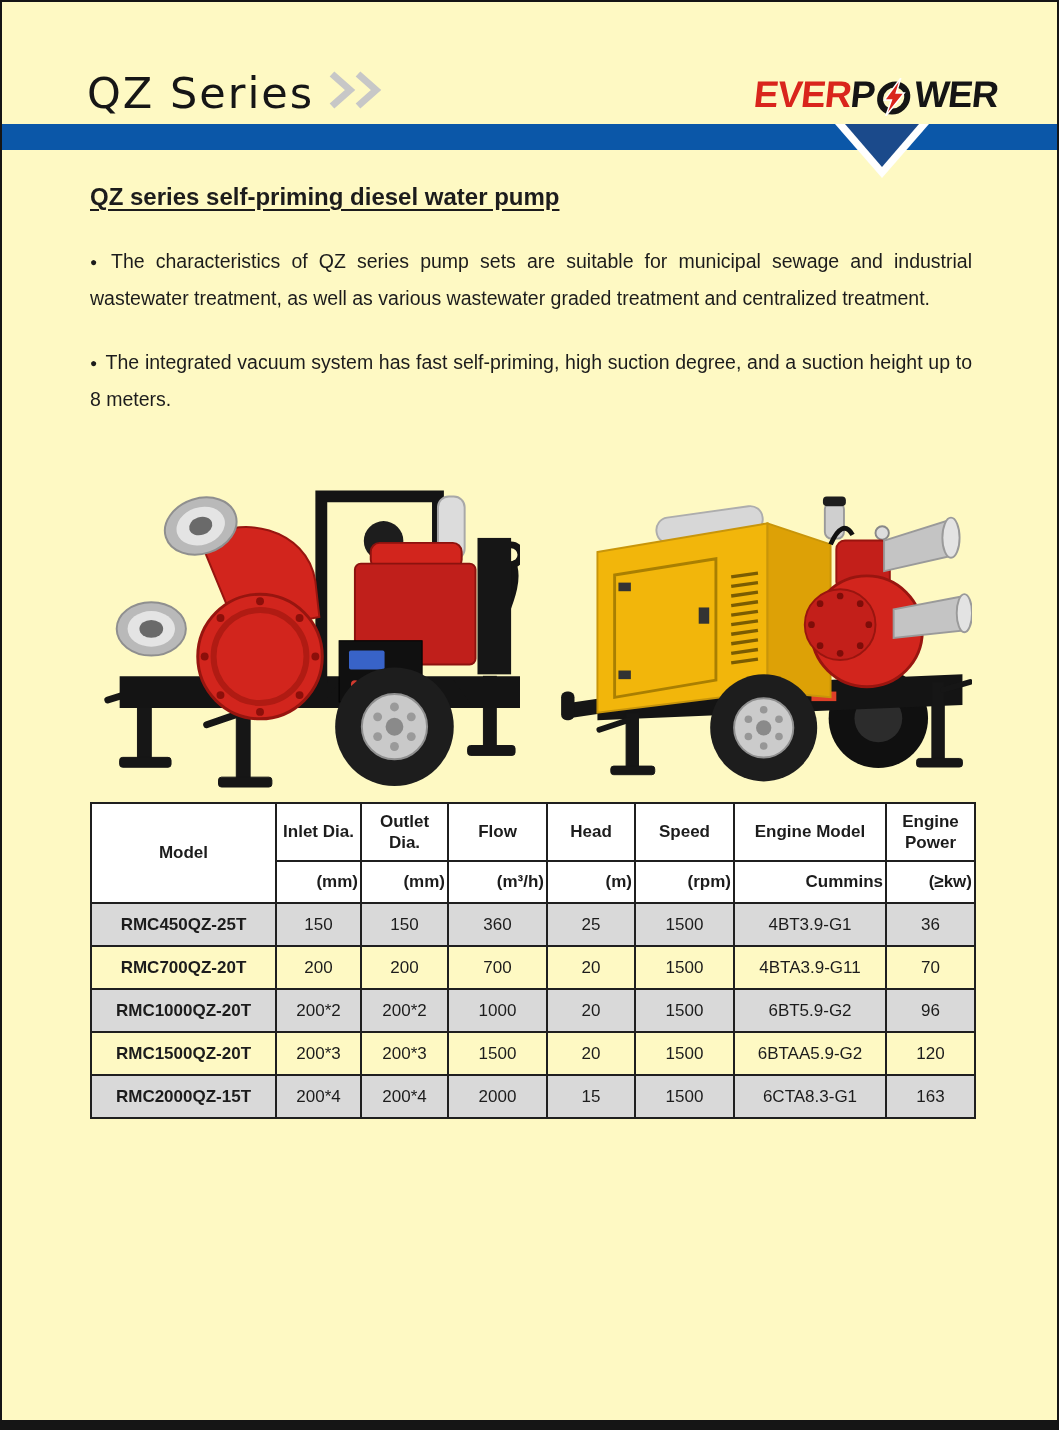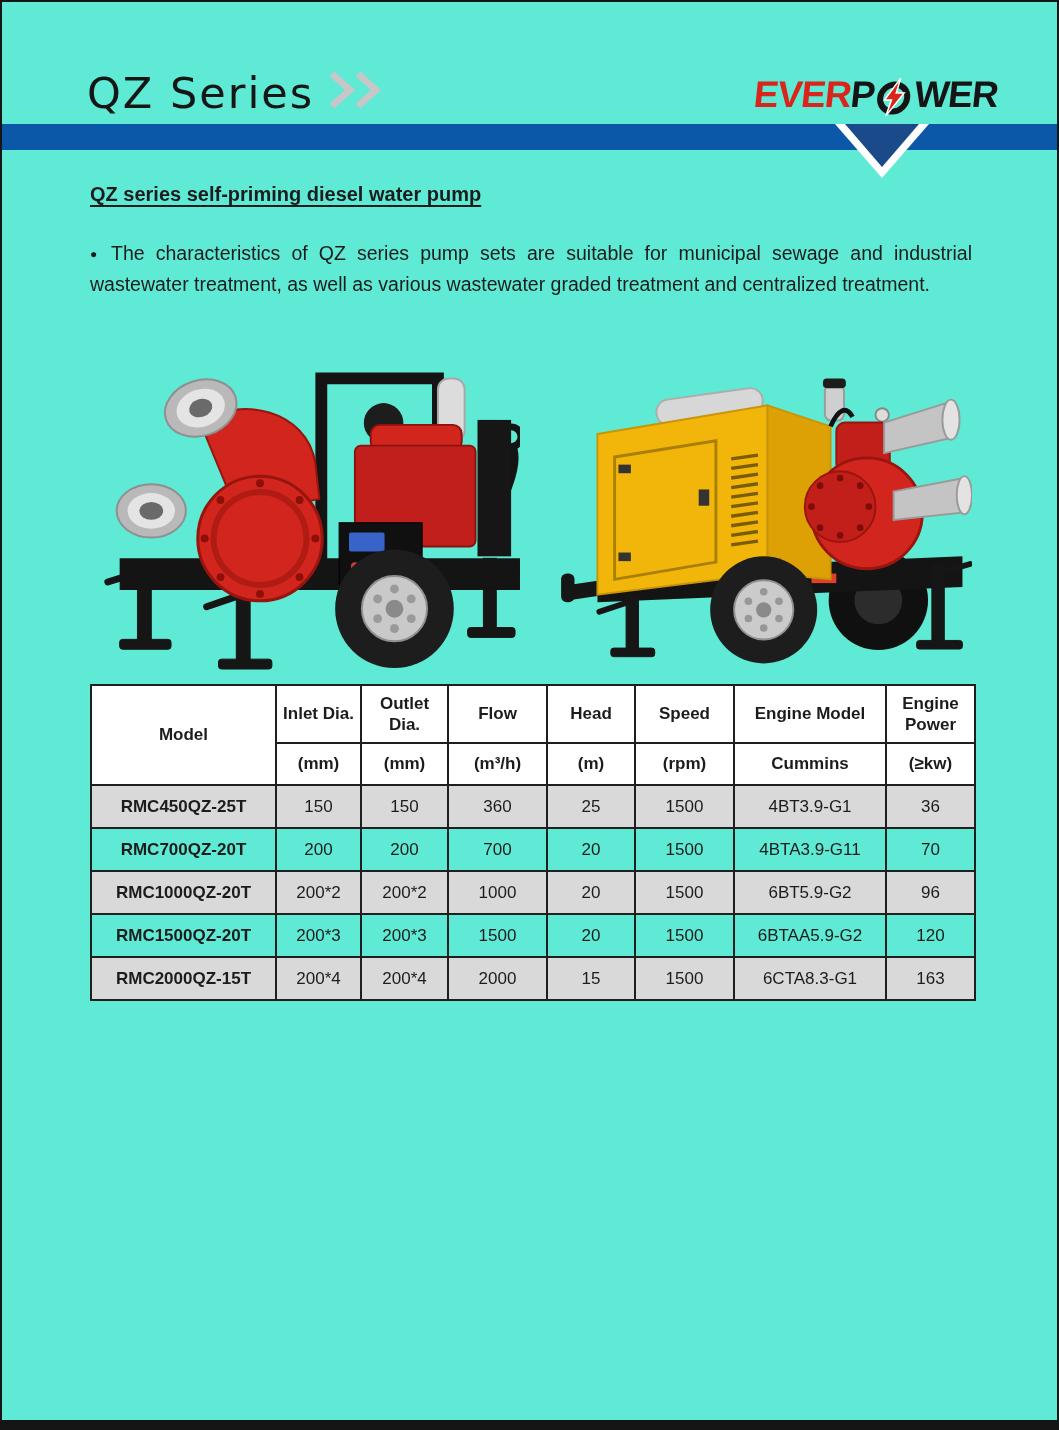--- a/index.html
+++ b/index.html
@@ -1,17 +1,17 @@
 <!DOCTYPE html>
 <html><head>
 <meta charset="utf-8">
 <style>
   html,body{margin:0;padding:0;background:#ffffff;}
   .page{
-    position:relative;width:1059px;height:1430px;background:#5eead4;
+    position:relative;width:1059px;height:1430px;background:#fef9c3;
     box-sizing:border-box;border:2px solid #151515;border-bottom:10px solid #151515;
     font-family:"Liberation Sans",sans-serif;color:#1c1c1c;overflow:hidden;
   }
   
   .series-heading{
     position:absolute;top:62px;left:85px;font-size:43px;letter-spacing:2px;
     font-family:"DejaVu Sans",sans-serif;color:#161616;display:flex;align-items:center;gap:14px;
   }
   .chevrons{margin-top:4px;}
   .logo{
@@ -19,39 +19,39 @@
     font-weight:bold;font-size:37px;letter-spacing:-1px;transform:skewX(-6deg);white-space:nowrap;
   }
   .logo .red{color:#d9251c;}
   .logo .blk{color:#151515;}
   .logo .bolt-o{position:relative;width:38px;height:38px;margin:0 1px;}
   .blue-bar{position:absolute;top:122px;left:0;width:1059px;height:26px;background:#0b57a8;}
   .notch{position:absolute;top:122px;left:833px;width:94px;height:58px;}
   
   .content{position:absolute;top:181px;left:88px;width:882px;}
   .doc-title{
-    font-size:20px;font-weight:bold;text-decoration:underline;
+    font-size:24px;font-weight:bold;text-decoration:underline;
     text-underline-offset:4px;margin:0 0 32px 0;
   }
-  .bullet{margin:0 0 28px 0;font-size:19.5px;line-height:30px;text-align:justify;}
+  .bullet{margin:0 0 28px 0;font-size:19.5px;line-height:36px;text-align:justify;}
   .bullet .dot{font-size:12px;vertical-align:2px;margin-right:8px;}
   
   .images-row{display:flex;justify-content:space-between;margin-top:8px;width:882px;}
   .pump-photo{width:430px;height:345px;}
   
   .spec-table{
     margin-top:12px;border-collapse:collapse;width:884px;table-layout:fixed;
   }
   .spec-table th,.spec-table td{
     border:2px solid #1f1f1f;text-align:center;vertical-align:middle;
     padding:0 2px;font-size:17px;overflow:hidden;
   }
   .spec-table th{font-weight:bold;background:#fff;}
   .hrow1 th{height:56px;line-height:1.25;}
-  .hrow2 th{height:40px;}
+  .hrow2 th{height:40px;text-align:right;}
   .drow td{height:41px;}
   .drow .model-cell{font-weight:bold;}
   .drow.gray td{background:#d9d9d9;}
 </style>
 </head>
 <body>
 
 <div class="page">
 
   <div class="series-heading">
@@ -80,20 +80,21 @@
   <svg class="notch" width="94" height="58" viewBox="0 0 94 58">
     <polygon points="0,0 94,0 47,54" fill="#ffffff"></polygon>
     <polygon points="10,0 84,0 47,43" fill="#1b4a8b"></polygon>
   </svg>
 
   <div class="content">
 
     <h2 class="doc-title">QZ series self-priming diesel water pump</h2>
 
     <p class="bullet"><span class="dot">●</span><span>The characteristics of QZ series pump sets are suitable for municipal sewage and industrial wastewater treatment, as well as various wastewater graded treatment and centralized treatment.</span></p>
+    <p class="bullet"><span class="dot">●</span><span>The integrated vacuum system has fast self-priming, high suction degree, and a suction height up to 8 meters.</span></p>
 
     <div class="images-row">
 
       <svg class="pump-photo" viewBox="0 0 435 345">
 
         <g fill="#161616" stroke="#161616">
           <rect x="48" y="238" width="14" height="80"></rect>
             <rect x="30" y="314" width="52" height="10" rx="3"></rect>
           <line x1="50" y1="246" x2="18" y2="256" stroke-width="7" stroke-linecap="round"></line>
           <rect x="148" y="262" width="14" height="76"></rect>

